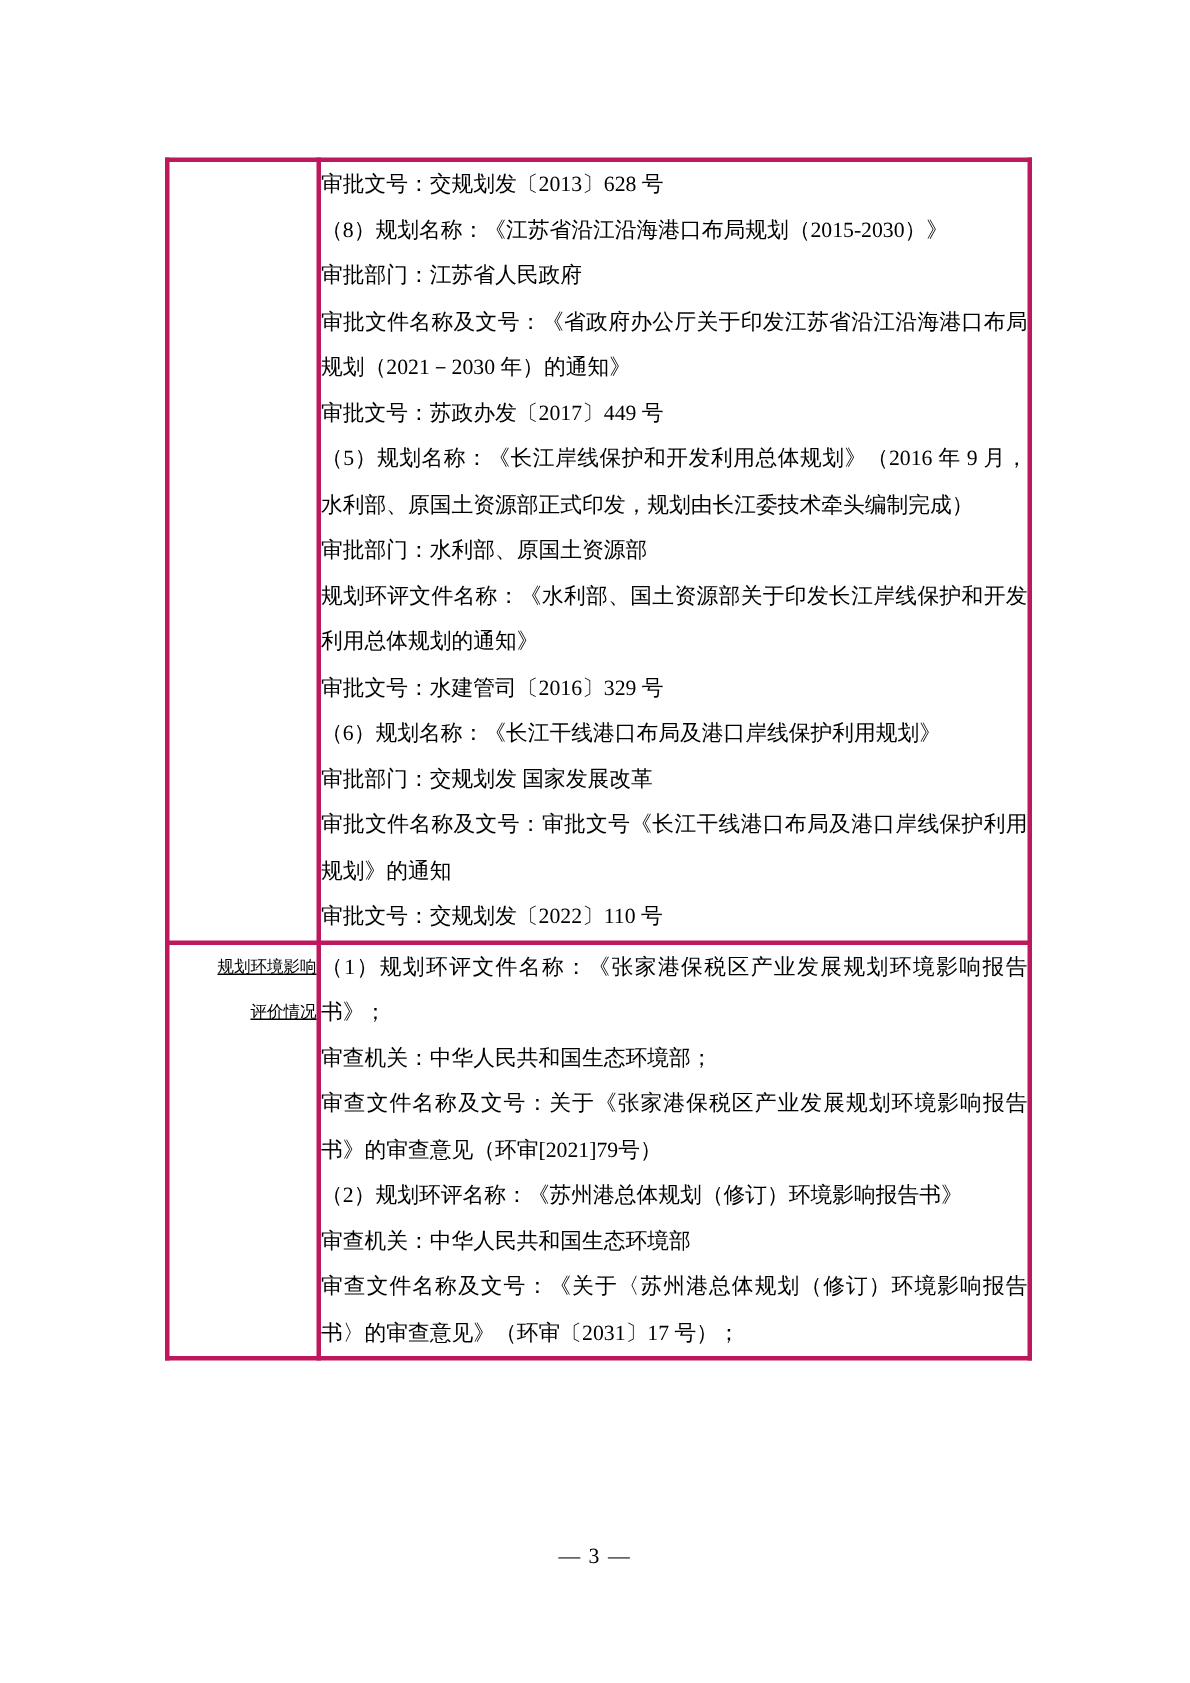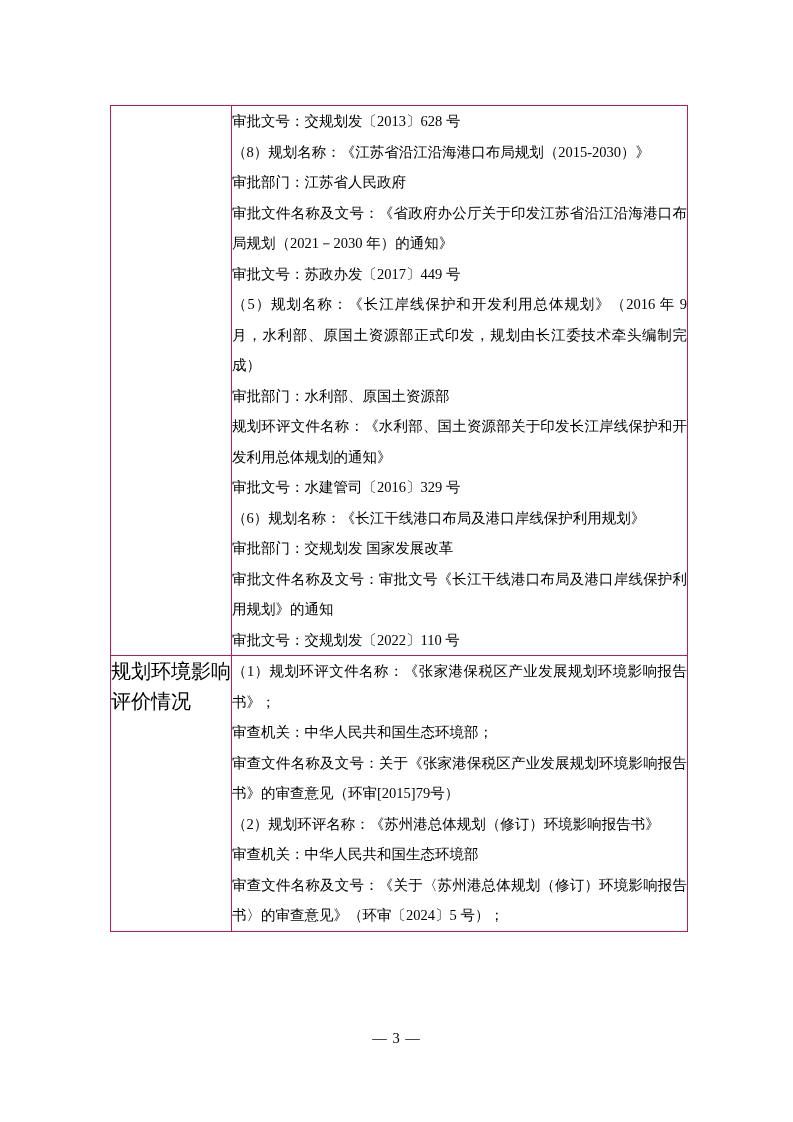--- a/index.html
+++ b/index.html
@@ -21,30 +21,31 @@
     box-sizing: border-box;
   }
   .doc-table {
     position: absolute;
     left: 110px;
     top: 105px;
     width: 578px;
     border-collapse: collapse;
   }
   .doc-table td {
-    border: 1px solid #be185d;
+    border: 3px solid #be185d;
     vertical-align: top;
     padding: 0;
   }
   .cell-label {
     width: 98px;
-    text-align: left;
+    text-align: right;
     vertical-align: middle;
-    font-size: 20px;
+    font-size: 11px;
     line-height: 30px;
+    text-decoration: underline;
   }
   .cell-body {
     padding: 4px 10px 6px 12px;
   }
   .para {
     font-size: 14.5px;
     line-height: 30.5px;
     text-align: justify;
     text-justify: inter-ideograph;
     margin: 0;
@@ -90,24 +91,24 @@
         </td>
       </tr>
       <tr>
         <td class="cell-label">
           <span class="label-line">规划环境影响</span>
           <span class="label-line">评价情况</span>
         </td>
         <td class="cell-body">
           <p class="para">（1）规划环评文件名称：《张家港保税区产业发展规划环境影响报告书》；</p>
           <p class="para">审查机关：中华人民共和国生态环境部；</p>
-          <p class="para">审查文件名称及文号：关于《张家港保税区产业发展规划环境影响报告书》的审查意见（环审[2015]79号）</p>
+          <p class="para">审查文件名称及文号：关于《张家港保税区产业发展规划环境影响报告书》的审查意见（环审[2021]79号）</p>
           <p class="para">（2）规划环评名称：《苏州港总体规划（修订）环境影响报告书》</p>
           <p class="para">审查机关：中华人民共和国生态环境部</p>
-          <p class="para">审查文件名称及文号：《关于〈苏州港总体规划（修订）环境影响报告书〉的审查意见》（环审〔2024〕5 号）；</p>
+          <p class="para">审查文件名称及文号：《关于〈苏州港总体规划（修订）环境影响报告书〉的审查意见》（环审〔2031〕17 号）；</p>
         </td>
       </tr>
     </tbody>
   </table>
 
   <div class="page-number">— 3 —</div>
 
 </div>
 
 </body></html>

